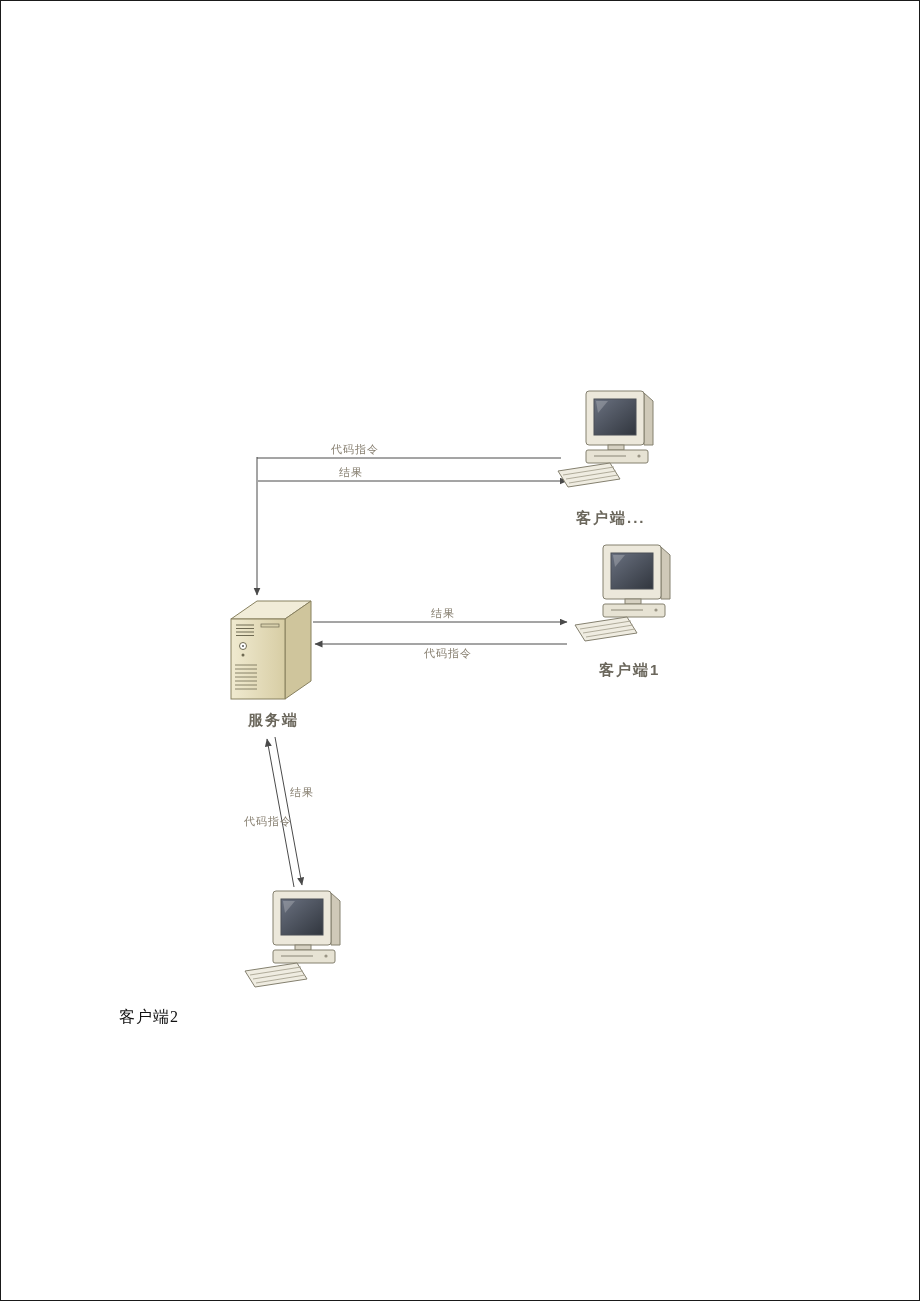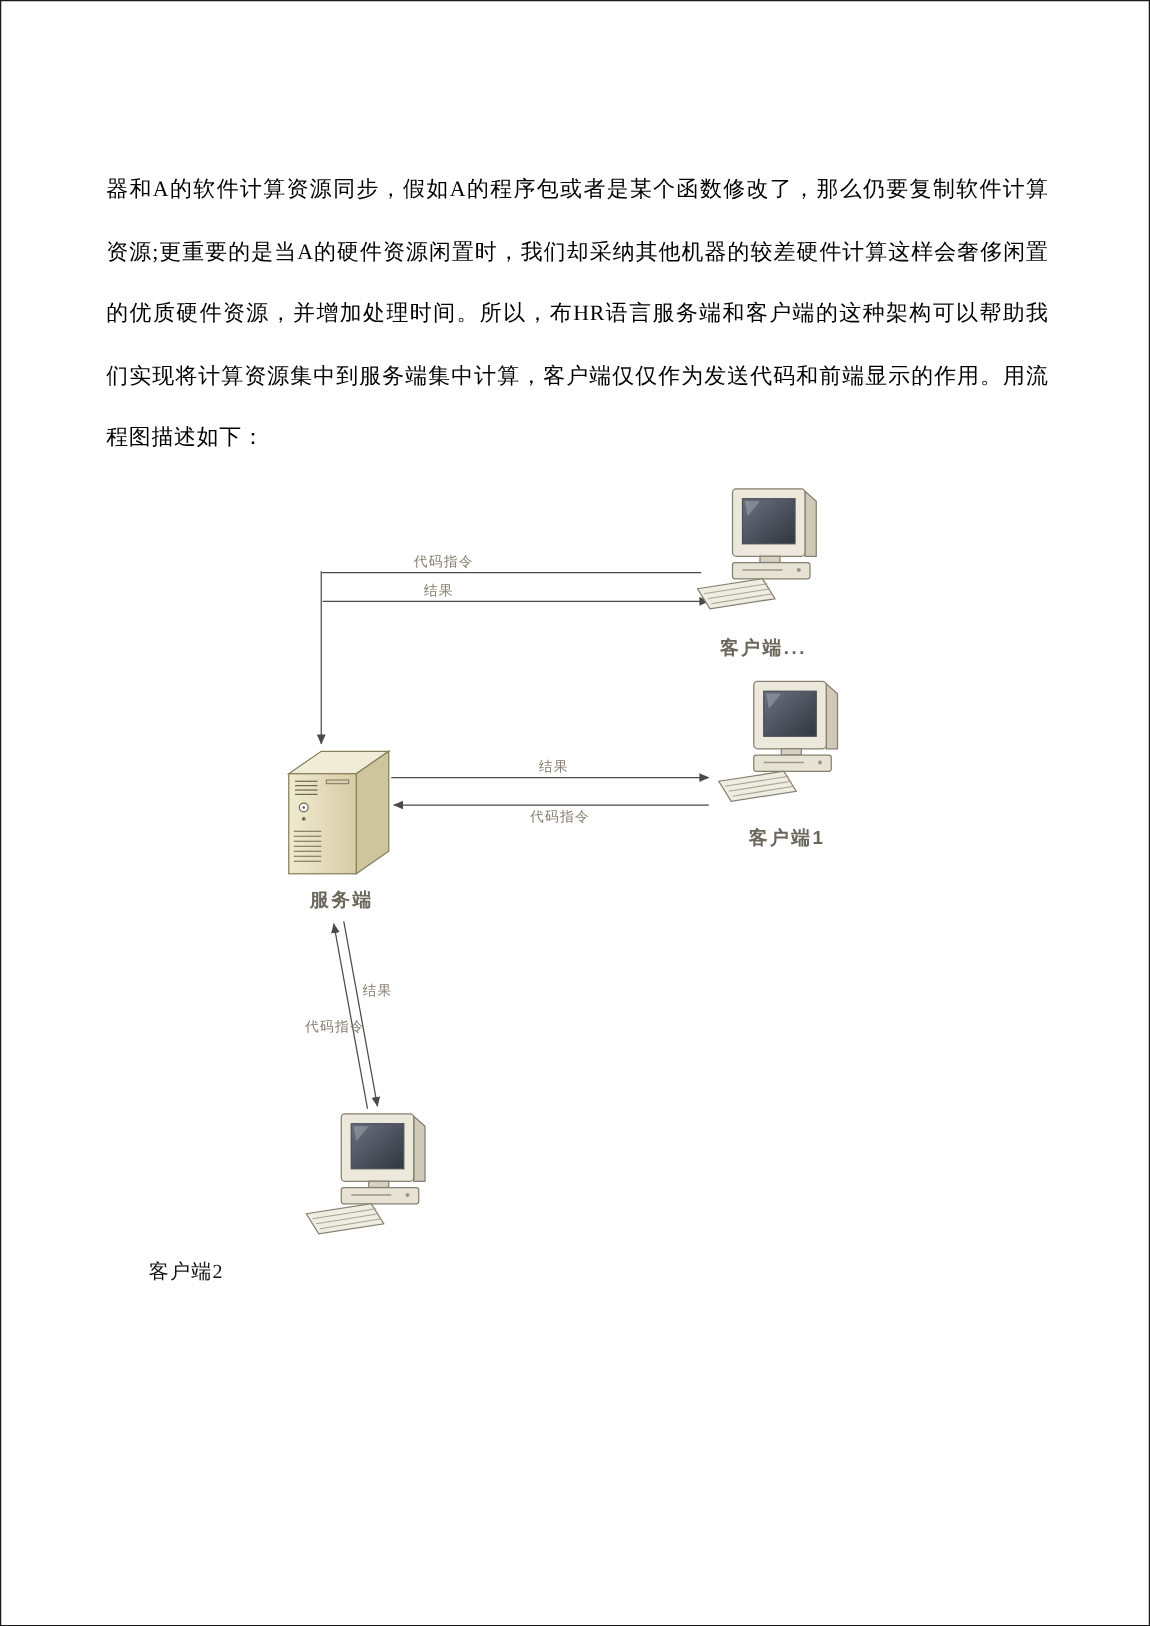--- a/index.html
+++ b/index.html
@@ -60,27 +60,20 @@
     stroke: #4a4a4a;
     stroke-width: 1;
     fill: none;
   }
 </style>
 </head>
 <body>
 
 <div class="page">
 
-  <div class="doc-text">
-    <div class="line jl">器和A的软件计算资源同步，假如A的程序包或者是某个函数修改了，那么仍要复制软件计算</div>
-    <div class="line jl">资源;更重要的是当A的硬件资源闲置时，我们却采纳其他机器的较差硬件计算这样会奢侈闲置</div>
-    <div class="line jl">的优质硬件资源，并增加处理时间。所以，布HR语言服务端和客户端的这种架构可以帮助我</div>
-    <div class="line jl">们实现将计算资源集中到服务端集中计算，客户端仅仅作为发送代码和前端显示的作用。用流</div>
-    <div class="line">程图描述如下：</div>
-  </div>
 
   <svg class="diagram" width="920" height="1301" viewBox="0 0 920 1301" xmlns="http://www.w3.org/2000/svg">
 
     <defs>
       <marker id="arrow" markerWidth="9" markerHeight="8" refX="7.5" refY="3.5" orient="auto" markerUnits="userSpaceOnUse">
         <path d="M0,0 L8,3.5 L0,7 Z" fill="#4a4a4a"></path>
       </marker>
 
       <linearGradient id="scr" x1="0" y1="0" x2="1" y2="1">
         <stop offset="0" stop-color="#6a7180"></stop>

